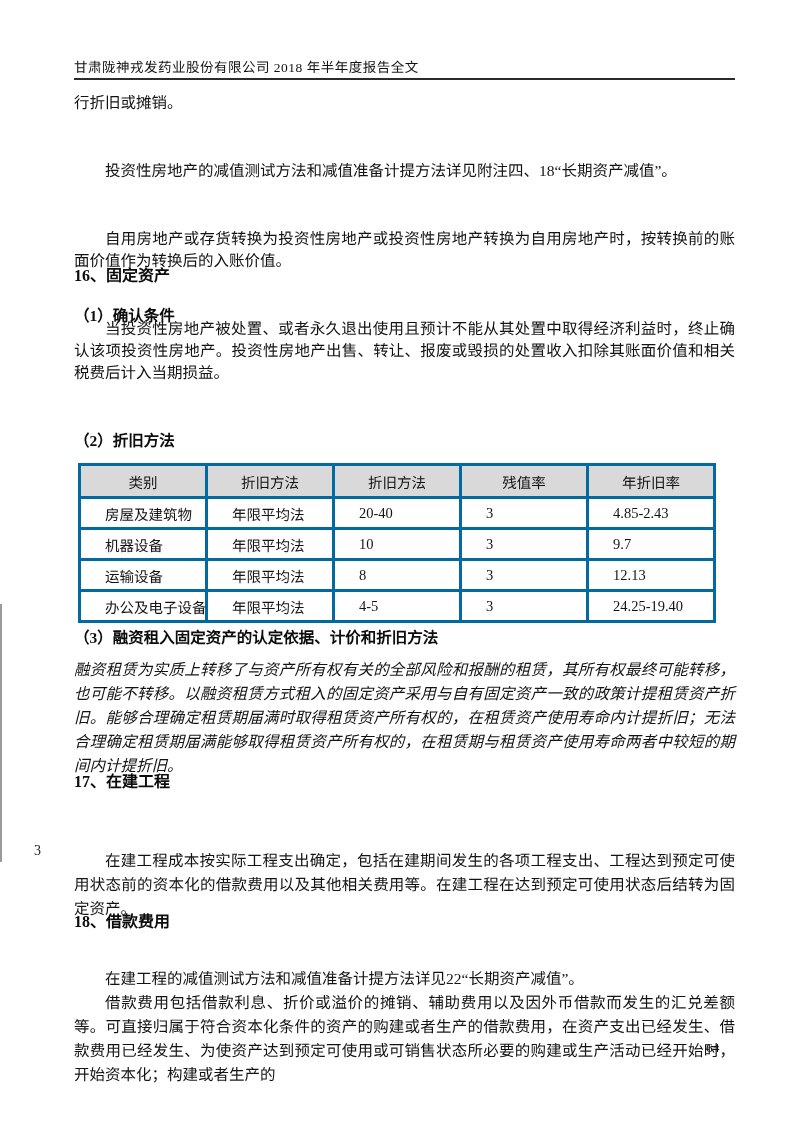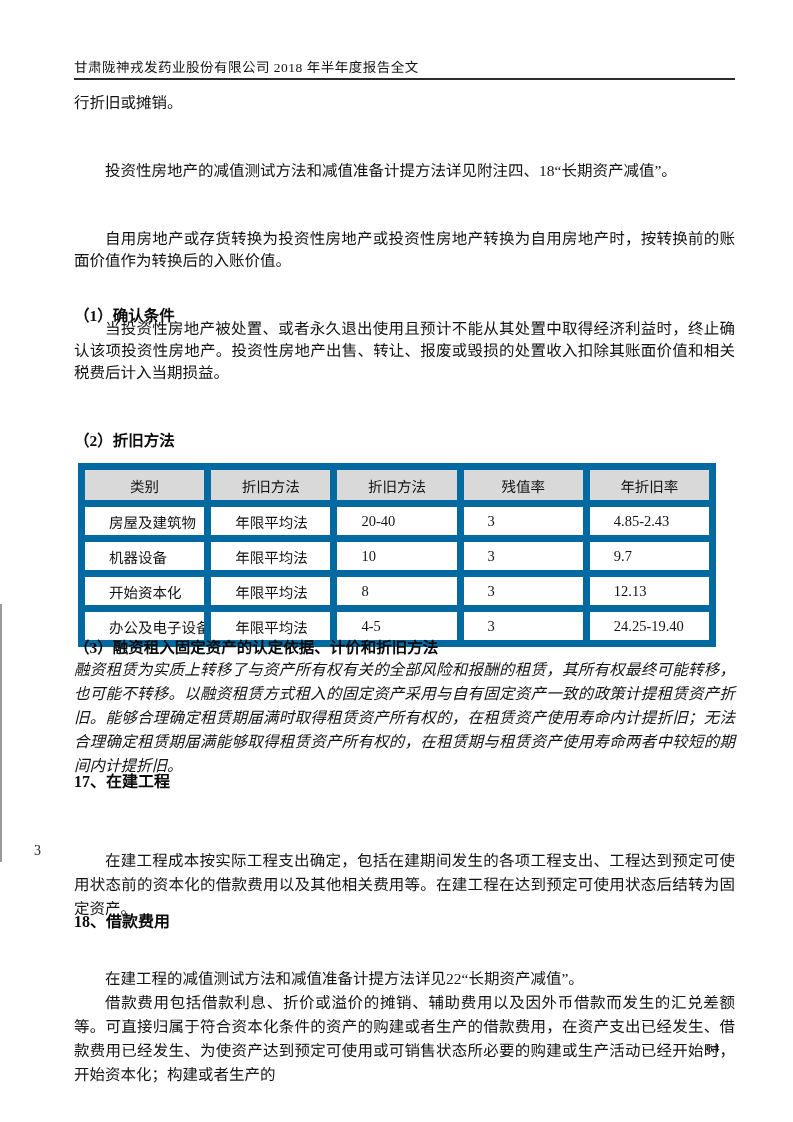--- a/index.html
+++ b/index.html
@@ -64,21 +64,21 @@
     position: absolute;
     left: 78px;
     top: 463px;
     width: 638px;
     border-collapse: collapse;
     table-layout: fixed;
     font-size: 14.5px;
     color: #131313;
   }
   .dep-table th, .dep-table td {
-    border: 7px solid #0369a1;
+    border: 3px solid #0369a1;
     padding: 2px 24px;
     overflow: hidden;
     white-space: nowrap;
   }
   .dep-table th {
     background: #d9d9d9;
     font-weight: normal;
     text-align: center;
     height: 26px;
   }
@@ -118,20 +118,21 @@
   <div class="doc-header">甘肃陇神戎发药业股份有限公司 2018 年半年度报告全文</div>
   <div class="header-rule"></div>
 
   <div class="block body-text" style="top:92px;">
     <div>行折旧或摊销。</div>
     <div class="indent">投资性房地产的减值测试方法和减值准备计提方法详见附注四、18“长期资产减值”。</div>
     <div class="indent">自用房地产或存货转换为投资性房地产或投资性房地产转换为自用房地产时，按转换前的账面价值作为转换后的入账价值。</div>
     <div class="indent">当投资性房地产被处置、或者永久退出使用且预计不能从其处置中取得经济利益时，终止确认该项投资性房地产。投资性房地产出售、转让、报废或毁损的处置收入扣除其账面价值和相关税费后计入当期损益。</div>
   </div>
 
+  <div class="block sec-title" style="top:262px;">16、固定资产</div>
 
   <div class="block sub-title" style="top:303px;">（1）确认条件</div>
 
 
   <div class="block sub-title" style="top:428px;">（2）折旧方法</div>
 
   <table class="dep-table">
     <colgroup>
       <col style="width:20%">
         <col style="width:20%">
@@ -157,37 +158,37 @@
         <td>4.85-2.43</td>
       </tr>
       <tr>
         <td>机器设备</td>
         <td>年限平均法</td>
         <td>10</td>
         <td>3</td>
         <td>9.7</td>
       </tr>
       <tr>
-        <td>开始资本化</td>
+        <td>运输设备</td>
         <td>年限平均法</td>
         <td>8</td>
         <td>3</td>
         <td>12.13</td>
       </tr>
       <tr>
         <td>办公及电子设备</td>
         <td>年限平均法</td>
         <td>4-5</td>
         <td>3</td>
         <td>24.25-19.40</td>
       </tr>
     </tbody>
   </table>
 
-  <div class="block sub-title" style="top:625px;margin-top:10px;">（3）融资租入固定资产的认定依据、计价和折旧方法</div>
+  <div class="block sub-title" style="top:625px;">（3）融资租入固定资产的认定依据、计价和折旧方法</div>
 
   <div class="block body-text lh24" style="top:658px;font-style:italic;">融资租赁为实质上转移了与资产所有权有关的全部风险和报酬的租赁，其所有权最终可能转移，也可能不转移。以融资租赁方式租入的固定资产采用与自有固定资产一致的政策计提租赁资产折旧。能够合理确定租赁期届满时取得租赁资产所有权的，在租赁资产使用寿命内计提折旧；无法合理确定租赁期届满能够取得租赁资产所有权的，在租赁期与租赁资产使用寿命两者中较短的期间内计提折旧。</div>
 
   <div class="revision-bar"></div>
 
   <div class="block sec-title" style="top:768px;">17、在建工程</div>
 
   <div class="block body-text lh24" style="top:803px;">
     <div class="indent">在建工程成本按实际工程支出确定，包括在建期间发生的各项工程支出、工程达到预定可使用状态前的资本化的借款费用以及其他相关费用等。在建工程在达到预定可使用状态后结转为固定资产。</div>
     <div class="indent">在建工程的减值测试方法和减值准备计提方法详见22“长期资产减值”。</div>

